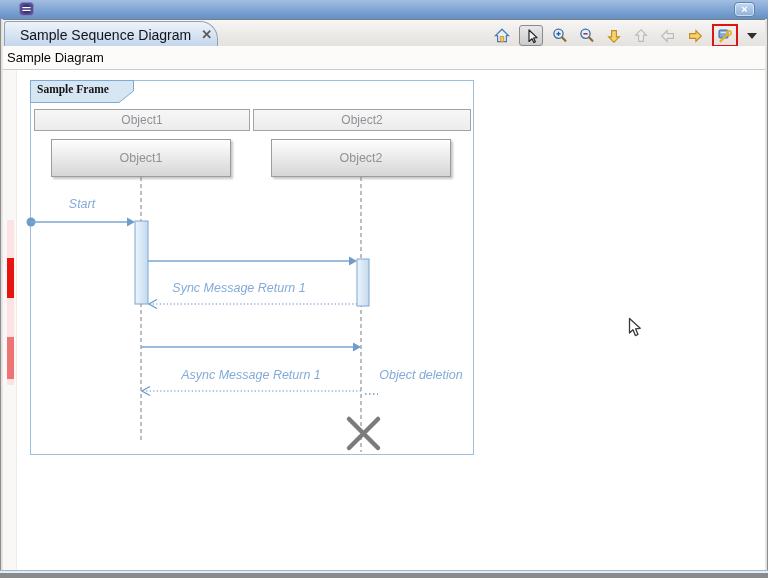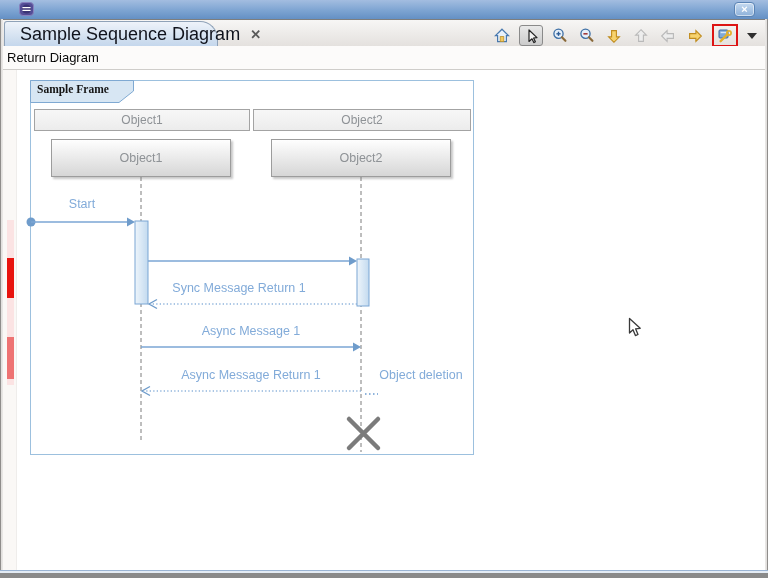--- a/index.html
+++ b/index.html
@@ -21,21 +21,21 @@
   .edge-bottom{position:absolute;left:0;right:0;bottom:0;height:8px;
     background:linear-gradient(180deg,#9ab4d4 0,#9ab4d4 1px,#e4ecf5 1px,#e4ecf5 3px,#8a8a8a 3px,#8a8a8a 8px);}
 
   
   .tabstrip{position:absolute;left:3px;right:3px;top:19px;height:27px;
     background:linear-gradient(180deg,#f7f6f5,#e4e1de);border-top:1px solid #7e7e7e;box-sizing:border-box;}
   .tab{position:absolute;left:1px;top:1px;height:26px;width:214px;box-sizing:border-box;
     border:1px solid #8fa2b8;border-bottom:none;border-radius:3px 18px 0 0;
     background:linear-gradient(180deg,#eef3fa,#cfdeef 70%,#c3d6ec);
     display:flex;align-items:center;padding:0 9px;gap:6px;}
-  .tab-label{font-size:18px;color:#10131c;white-space:nowrap;}
+  .tab-label{font-size:14px;color:#10131c;white-space:nowrap;}
   .tab-close{color:#5a5a5a;font-size:13px;font-weight:bold;line-height:1;margin-left:4px;cursor:default;}
 
   
   .toolbar{position:absolute;right:6px;top:4px;height:23px;display:flex;align-items:center;gap:7px;}
   .tbtn{display:flex;align-items:center;justify-content:center;width:20px;height:20px;}
   .tbtn.pressed{width:24px;height:21px;border:1px solid #8a8a8a;border-radius:3px;
     background:linear-gradient(180deg,#e9e9e9,#cbcbcb);box-sizing:border-box;}
   .tbtn.red-hot{width:26px;height:23px;border:2px solid #dd1414;box-sizing:border-box;}
   .chevron{width:0;height:0;border-left:5px solid transparent;border-right:5px solid transparent;
     border-top:6px solid #2e2e2e;}
@@ -59,21 +59,21 @@
     border:1px solid #9cc0de;background:#fff;box-sizing:border-box;}
   .frame-label{position:absolute;left:-1px;top:-1px;width:104px;height:23px;font-family:Liberation Serif, serif;}
   .frame-label span{position:absolute;left:7px;top:3px;font-size:11.5px;font-weight:bold;color:#141414;}
   .head-box{position:absolute;top:28px;height:22px;box-sizing:border-box;border:1px solid #a3a3a3;
     background:linear-gradient(180deg,#f7f7f7,#ececec);display:flex;align-items:center;justify-content:center;
     color:#8e9296;font-size:12px;}
   .obj-box{position:absolute;top:58px;height:38px;width:180px;box-sizing:border-box;border:1px solid #9c9c9c;
     background:linear-gradient(180deg,#fefefe,#d6d6d6);box-shadow:1.5px 1.5px 2px rgba(0,0,0,.22);
     display:flex;align-items:center;justify-content:center;color:#8e9296;font-size:12.5px;}
   .diagram-svg{position:absolute;left:0;top:0;overflow:visible;pointer-events:none;}
-  .msg-label{position:absolute;color:#82abd9;font-size:12.5px;text-align:center;white-space:nowrap;}
+  .msg-label{position:absolute;color:#82abd9;font-size:12.5px;text-align:center;white-space:nowrap;font-style:italic;}
 
   
   .mouse{position:absolute;left:628px;top:317px;}
 </style>
 </head>
 <body>
 
 <div class="window">
 
   <div class="titlebar">
@@ -154,21 +154,21 @@
           <circle cx="13" cy="6" r="2.1" fill="none" stroke="#e3b02c" stroke-width="1.7"></circle>
         </svg>
       </div>
       <div class="tbtn" style="width:14px;">
         <div class="chevron"></div>
       </div>
     </div>
   </div>
 
   <div class="crumbbar">
-    <span>Return Diagram</span>
+    <span>Sample Diagram</span>
   </div>
 
   <div class="canvas"></div>
   <div class="ruler">
     <div class="rmark pale" style="position:fixed;"></div>
   </div>
   <div class="rmark pale"></div>
   <div class="rmark hot"></div>
   <div class="rmark warm"></div>
 
@@ -225,21 +225,20 @@
       <line x1="330" y1="310" x2="113" y2="310" stroke="#8fb4dc" stroke-width="1.3" stroke-dasharray="1.3 2.2"></line>
       <path d="M119 305.5 L111 310 L119 314.5" fill="none" stroke="#6f9ccb" stroke-width="1.4"></path>
 
       <line x1="334" y1="313" x2="347" y2="313" stroke="#8fb4dc" stroke-width="1.8" stroke-dasharray="1.5 2.5"></line>
 
       <path d="M318 338 L347 367 M318 367 L347 338" stroke="#7b7b7b" stroke-width="4.5" stroke-linecap="round"></path>
     </svg>
 
     <div class="msg-label" style="left:6px;top:116px;width:90px;">Start</div>
     <div class="msg-label" style="left:108px;top:200px;width:200px;">Sync Message Return 1</div>
-    <div class="msg-label" style="left:120px;top:243px;width:200px;">Async Message 1</div>
     <div class="msg-label" style="left:120px;top:287px;width:200px;text-align:center;">Async Message Return 1</div>
     <div class="msg-label" style="left:320px;top:287px;width:140px;">Object deletion</div>
   </div>
 
   <svg class="mouse" width="14" height="21" viewBox="0 0 14 21">
     <path d="M1.5 1.5 L1.5 16 L5 12.8 L7.4 18.6 L10 17.5 L7.6 11.8 L12.2 11.3 Z" fill="#ffffff" stroke="#3a3a3a" stroke-width="1.3" stroke-linejoin="round"></path>
   </svg>
 
 </div>
 

